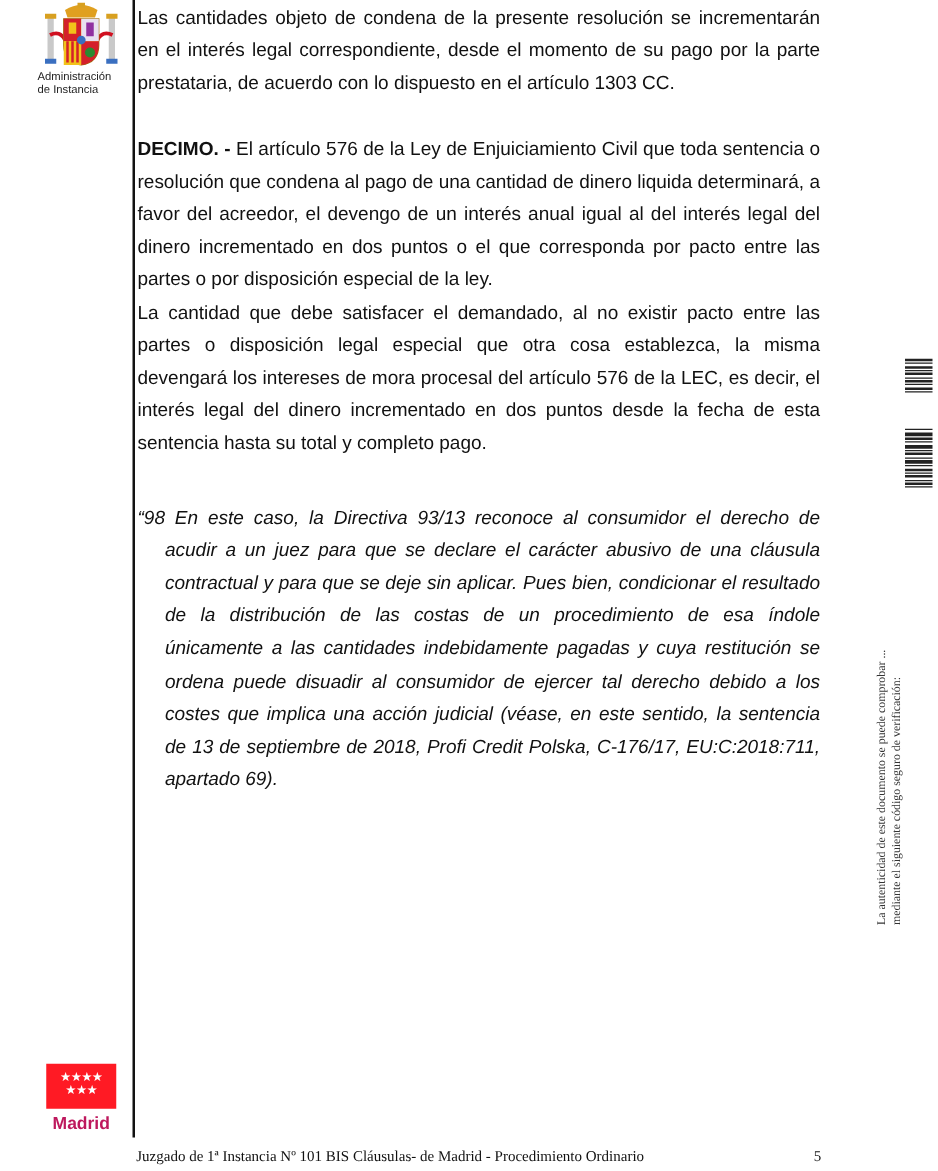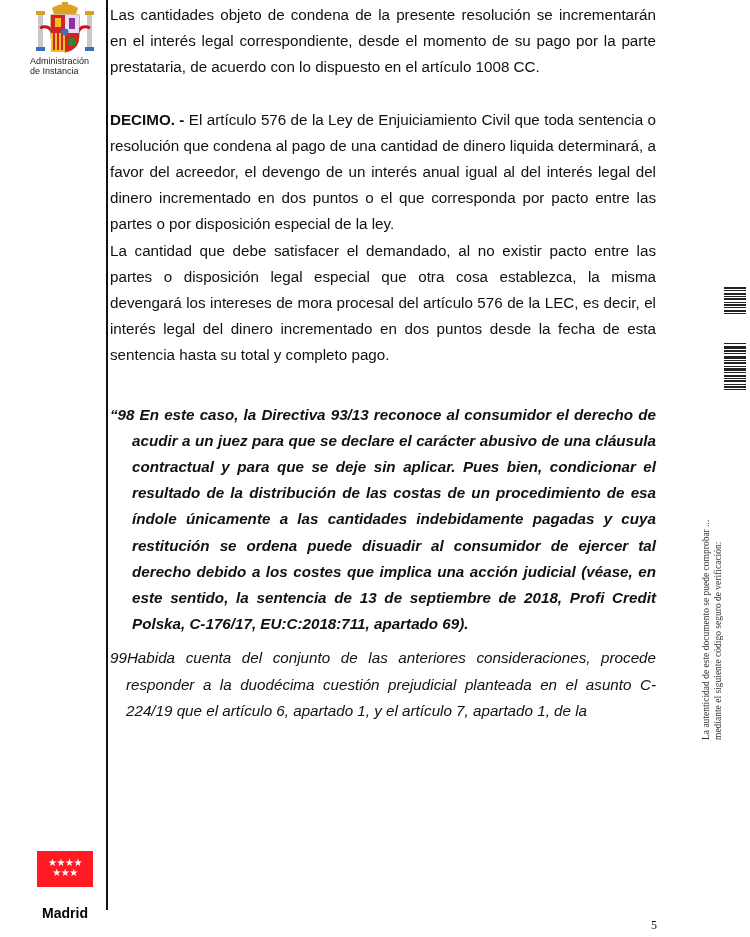--- a/index.html
+++ b/index.html
@@ -11,29 +11,29 @@
   .logo-top { position: absolute; left: 30px; top: 2px; width: 70px; text-align: left; }
   .logo-top svg { display: block; margin: 0 auto; }
   .logo-caption { font-size: 9px; line-height: 10px; color: #222; margin-top: 2px; }
 
   .logo-bottom { position: absolute; left: 36px; top: 851px; width: 58px; text-align: center; }
   .madrid-flag { width: 56px; height: 36px; background: #ff1a24; position: relative; margin: 0 auto; }
   .madrid-flag .stars { position: absolute; left: 0; right: 0; text-align: center; color: #fff;
                          font-size: 10px; line-height: 10px; letter-spacing: -0.5px; }
   .madrid-flag .row1 { top: 7px; }
   .madrid-flag .row2 { top: 17px; }
-  .madrid-label { font-weight: bold; font-size: 14px; margin-top: 18px; color: #000000; }
+  .madrid-label { font-weight: bold; font-size: 14px; margin-top: 3px; color: #be185d; }
 
   .content { position: absolute; left: 110px; top: 2px; width: 546px;
              font-size: 15.2px; line-height: 26.2px; }
   .content p { margin: 0; text-align: justify; text-align-last: left; }
   .gap { height: 26px; }
   .heading { font-weight: bold; }
   .quote p { font-style: italic; }
-  .q98 { padding-left: 22px; text-indent: -22px; font-weight: bold; }
+  .q98 { padding-left: 22px; text-indent: -22px; }
   .q99 { padding-left: 16px; text-indent: -16px; }
   .quote-gap { height: 8px; }
   .pre-quote-gap { height: 7px; }
 
   .footer { position: absolute; left: 109px; top: 918px; width: 548px;
             font-family: "Liberation Serif", serif; font-size: 12px; color: #111; }
   .footer .page-num { position: absolute; right: 0; top: 0; }
 
   .side-note { position: absolute; left: 700px; top: 740px; transform-origin: 0 0;
                transform: rotate(-90deg); font-family: "Liberation Serif", serif;
@@ -71,30 +71,29 @@
   </svg>
   <div class="logo-caption">
     <div>Administración</div>
     <div>de Instancia</div>
   </div>
 </div>
 
 <div class="left-rule"></div>
 
 <div class="content">
-  <p>Las cantidades objeto de condena de la presente resolución se incrementarán en el interés legal correspondiente, desde el momento de su pago por la parte prestataria, de acuerdo con lo dispuesto en el artículo 1008 CC.</p>
+  <p>Las cantidades objeto de condena de la presente resolución se incrementarán en el interés legal correspondiente, desde el momento de su pago por la parte prestataria, de acuerdo con lo dispuesto en el artículo 1303 CC.</p>
   <div class="gap"></div>
   <p><span class="heading">DECIMO. -</span><span> El artículo 576 de la Ley de Enjuiciamiento Civil que toda sentencia o resolución que condena al pago de una cantidad de dinero liquida determinará, a favor del acreedor, el devengo de un interés anual igual al del interés legal del dinero incrementado en dos puntos o el que corresponda por pacto entre las partes o por disposición especial de la ley.</span></p>
   <p>La cantidad que debe satisfacer el demandado, al no existir pacto entre las partes o disposición legal especial que otra cosa establezca, la misma devengará los intereses de mora procesal del artículo 576 de la LEC, es decir, el interés legal del dinero incrementado en dos puntos desde la fecha de esta sentencia hasta su total y completo pago.</p>
   <div class="gap"></div>
   <div class="pre-quote-gap"></div>
   <div class="quote">
     <p class="q98">“98 En este caso, la Directiva 93/13 reconoce al consumidor el derecho de acudir a un juez para que se declare el carácter abusivo de una cláusula contractual y para que se deje sin aplicar. Pues bien, condicionar el resultado de la distribución de las costas de un procedimiento de esa índole únicamente a las cantidades indebidamente pagadas y cuya restitución se ordena puede disuadir al consumidor de ejercer tal derecho debido a los costes que implica una acción judicial (véase, en este sentido, la sentencia de 13 de septiembre de 2018, Profi Credit Polska, C-176/17, EU:C:2018:711, apartado 69).</p>
     <div class="quote-gap"></div>
-    <p class="q99">99Habida cuenta del conjunto de las anteriores consideraciones, procede responder a la duodécima cuestión prejudicial planteada en el asunto C-224/19 que el artículo 6, apartado 1, y el artículo 7, apartado 1, de la</p>
   </div>
 </div>
 
 <div class="barcode" style="top:287px;">
   <span style="height:2px;margin-bottom:1px"></span>
     <span style="height:1px;margin-bottom:2px"></span>
   <span style="height:2px;margin-bottom:1px"></span>
     <span style="height:1px;margin-bottom:1px"></span>
   <span style="height:2px;margin-bottom:2px"></span>
     <span style="height:1px;margin-bottom:1px"></span>
@@ -129,14 +128,15 @@
 
 <div class="logo-bottom">
   <div class="madrid-flag">
     <div class="stars row1">★★★★</div>
     <div class="stars row2">★★★</div>
   </div>
   <div class="madrid-label">Madrid</div>
 </div>
 
 <div class="footer">
+  <span>Juzgado de 1ª Instancia Nº 101 BIS Cláusulas- de Madrid - Procedimiento Ordinario</span>
   <span class="page-num">5</span>
 </div>
 
 </body></html>

